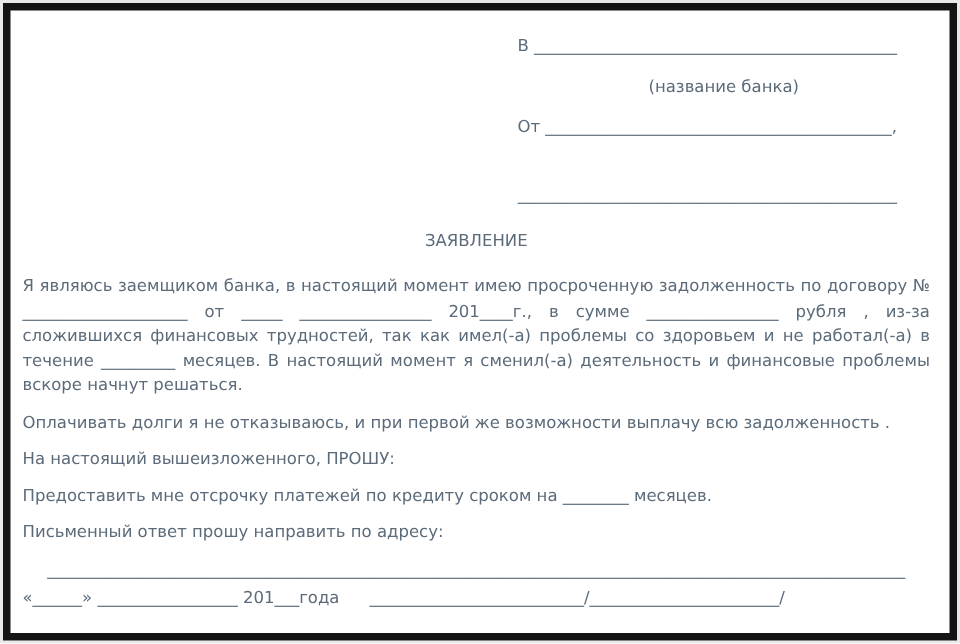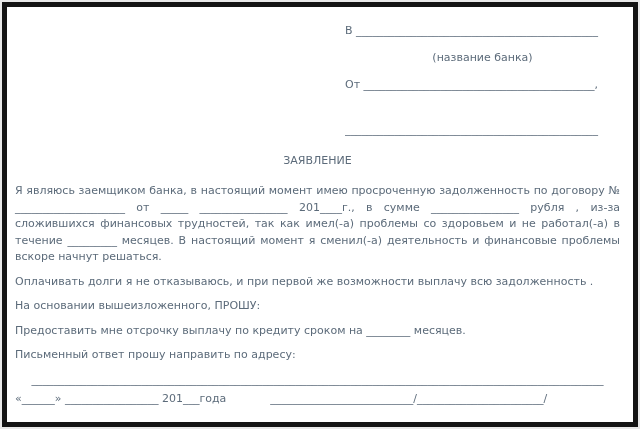--- a/index.html
+++ b/index.html
@@ -58,21 +58,21 @@
     overflow: hidden;
     text-align: center;
   }
   .footer-row {
     margin-top: 3px;
     line-height: 16.5px;
     white-space: nowrap;
     overflow: hidden;
   }
   .signature-part {
-    margin-left: 44px;
+    margin-left: 20px;
   }
 </style>
 </head>
 <body>
 
 <div class="canvas">
   <div class="frame">
 
     <div class="recipient">
       <div class="rline">В ____________________________________________</div>
@@ -80,23 +80,23 @@
       <div class="rline">От __________________________________________,</div>
       <div class="rline extra">______________________________________________</div>
     </div>
 
     <div class="title">ЗАЯВЛЕНИЕ</div>
 
     <p class="para">Я являюсь заемщиком банка, в настоящий момент имею просроченную задолженность по договору № ____________________ от _____ ________________ 201____г., в сумме ________________ рубля , из-за сложившихся финансовых трудностей, так как имел(-а) проблемы со здоровьем и не работал(-а) в течение _________ месяцев. В настоящий момент я сменил(-а) деятельность и финансовые проблемы вскоре начнут решаться.</p>
 
     <p class="para">Оплачивать долги я не отказываюсь, и при первой же возможности выплачу всю задолженность .</p>
 
-    <p class="para">На основании вышеизложенного, ПРОШУ:</p>
+    <p class="para">На настоящий вышеизложенного, ПРОШУ:</p>
 
-    <p class="para">Предоставить мне отсрочку выплачу по кредиту сроком на ________ месяцев.</p>
+    <p class="para">Предоставить мне отсрочку платежей по кредиту сроком на ________ месяцев.</p>
 
     <p class="para">Письменный ответ прошу направить по адресу:</p>
 
     <div class="address-line">________________________________________________________________________________________________________</div>
 
     <div class="footer-row">
       <span class="date-part">«______» _________________ 201___года</span><span class="signature-part">__________________________/_______________________/</span>
     </div>
 
   </div>

